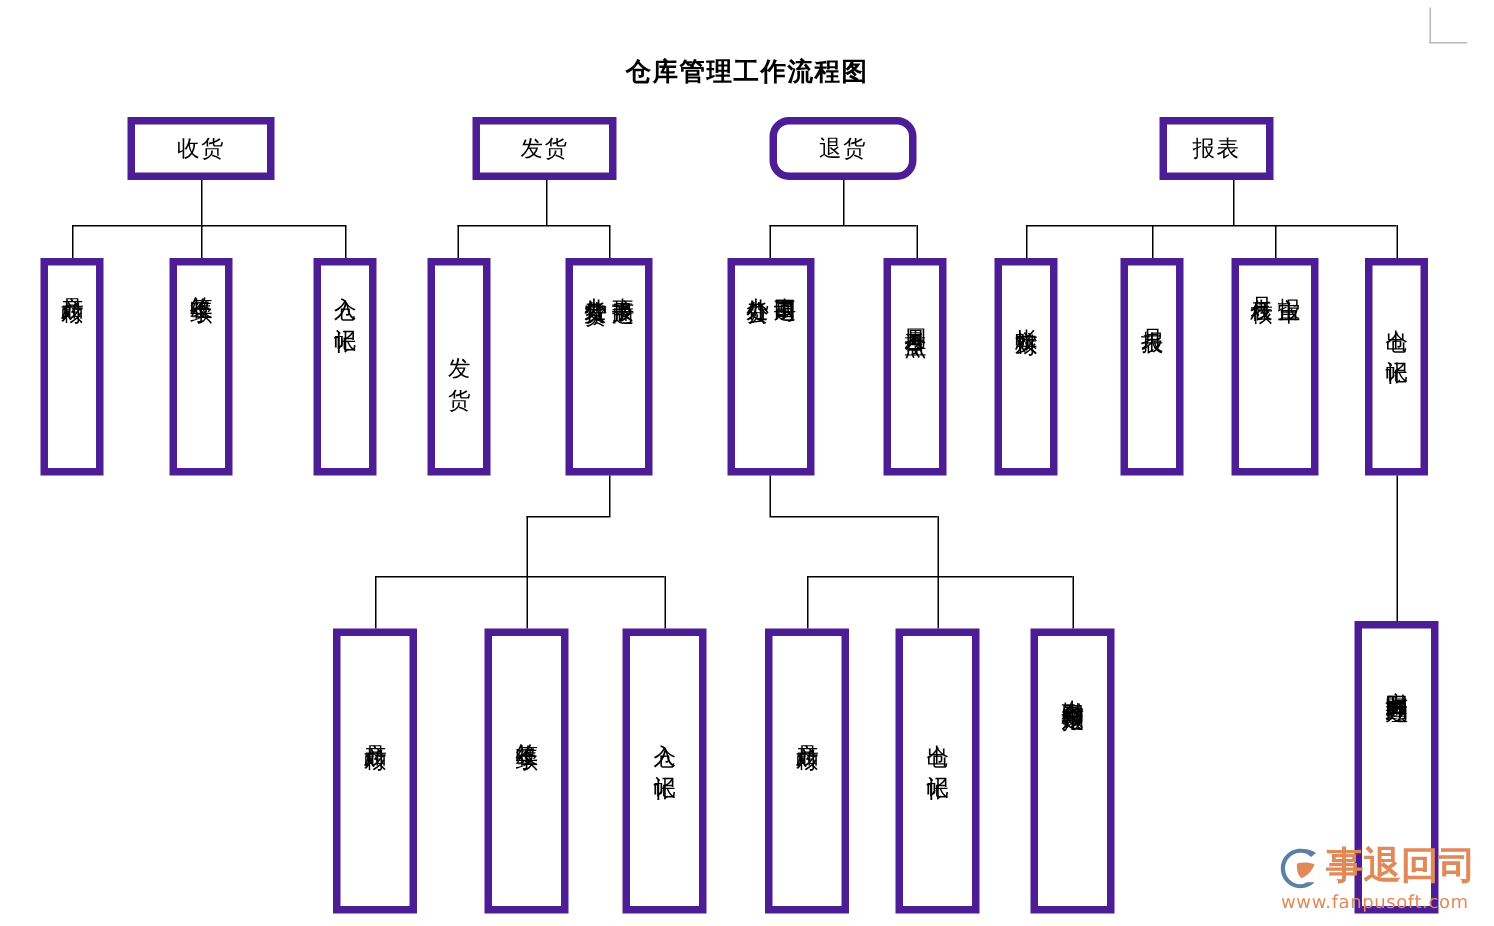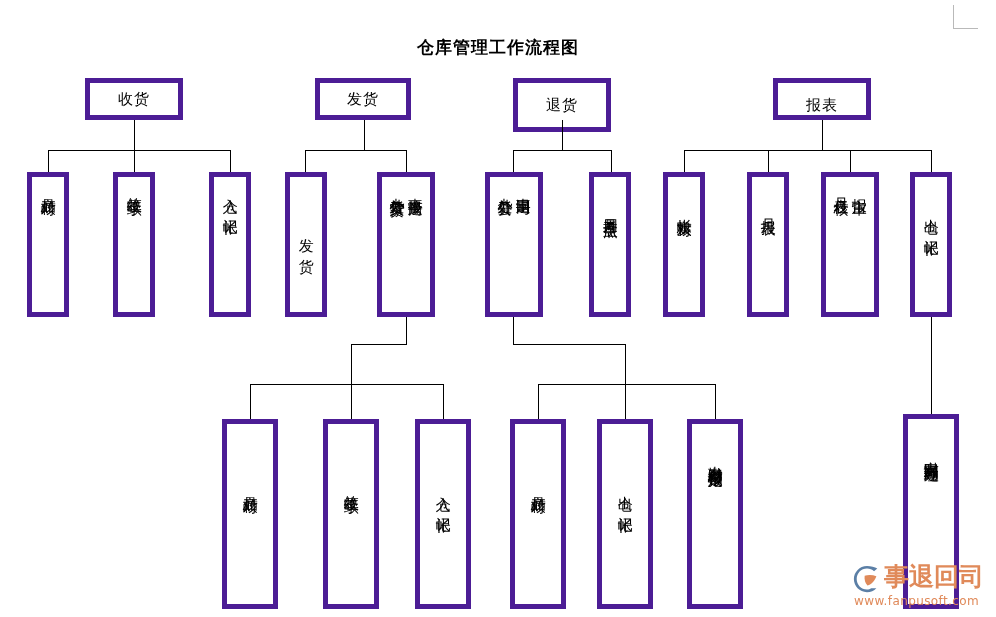--- a/index.html
+++ b/index.html
@@ -129,25 +129,25 @@
   <div class="title">仓库管理工作流程图</div>
 
   <div class="box h" style="left:85px; top:78px; width:98px; height:42px;">
     <span>收货</span>
   </div>
 
   <div class="box h" style="left:315px; top:78px; width:96px; height:42px;">
     <span>发货</span>
   </div>
 
-  <div class="box h" style="left:513px; top:78px; width:98px; height:54px;">
+  <div class="box h" style="left:513px; top:78px; width:98px; height:42px;border-radius:13px;">
     <span>退货</span>
   </div>
 
-  <div class="box h" style="left:773px; top:78px; width:98px; height:42px;align-items:flex-end;">
+  <div class="box h" style="left:773px; top:78px; width:76px; height:42px;">
     <span>报表</span>
   </div>
 
   <div class="ln v" style="left:134px; top:120px; height:30px;"></div>
   <div class="ln h" style="left:48px; top:150px; width:182px;"></div>
   <div class="ln v" style="left:48px; top:150px; height:22px;"></div>
   <div class="ln v" style="left:134px; top:150px; height:22px;"></div>
   <div class="ln v" style="left:230px; top:150px; height:22px;"></div>
 
   <div class="box v" style="left:27px; top:172px; width:42px; height:145px;">

